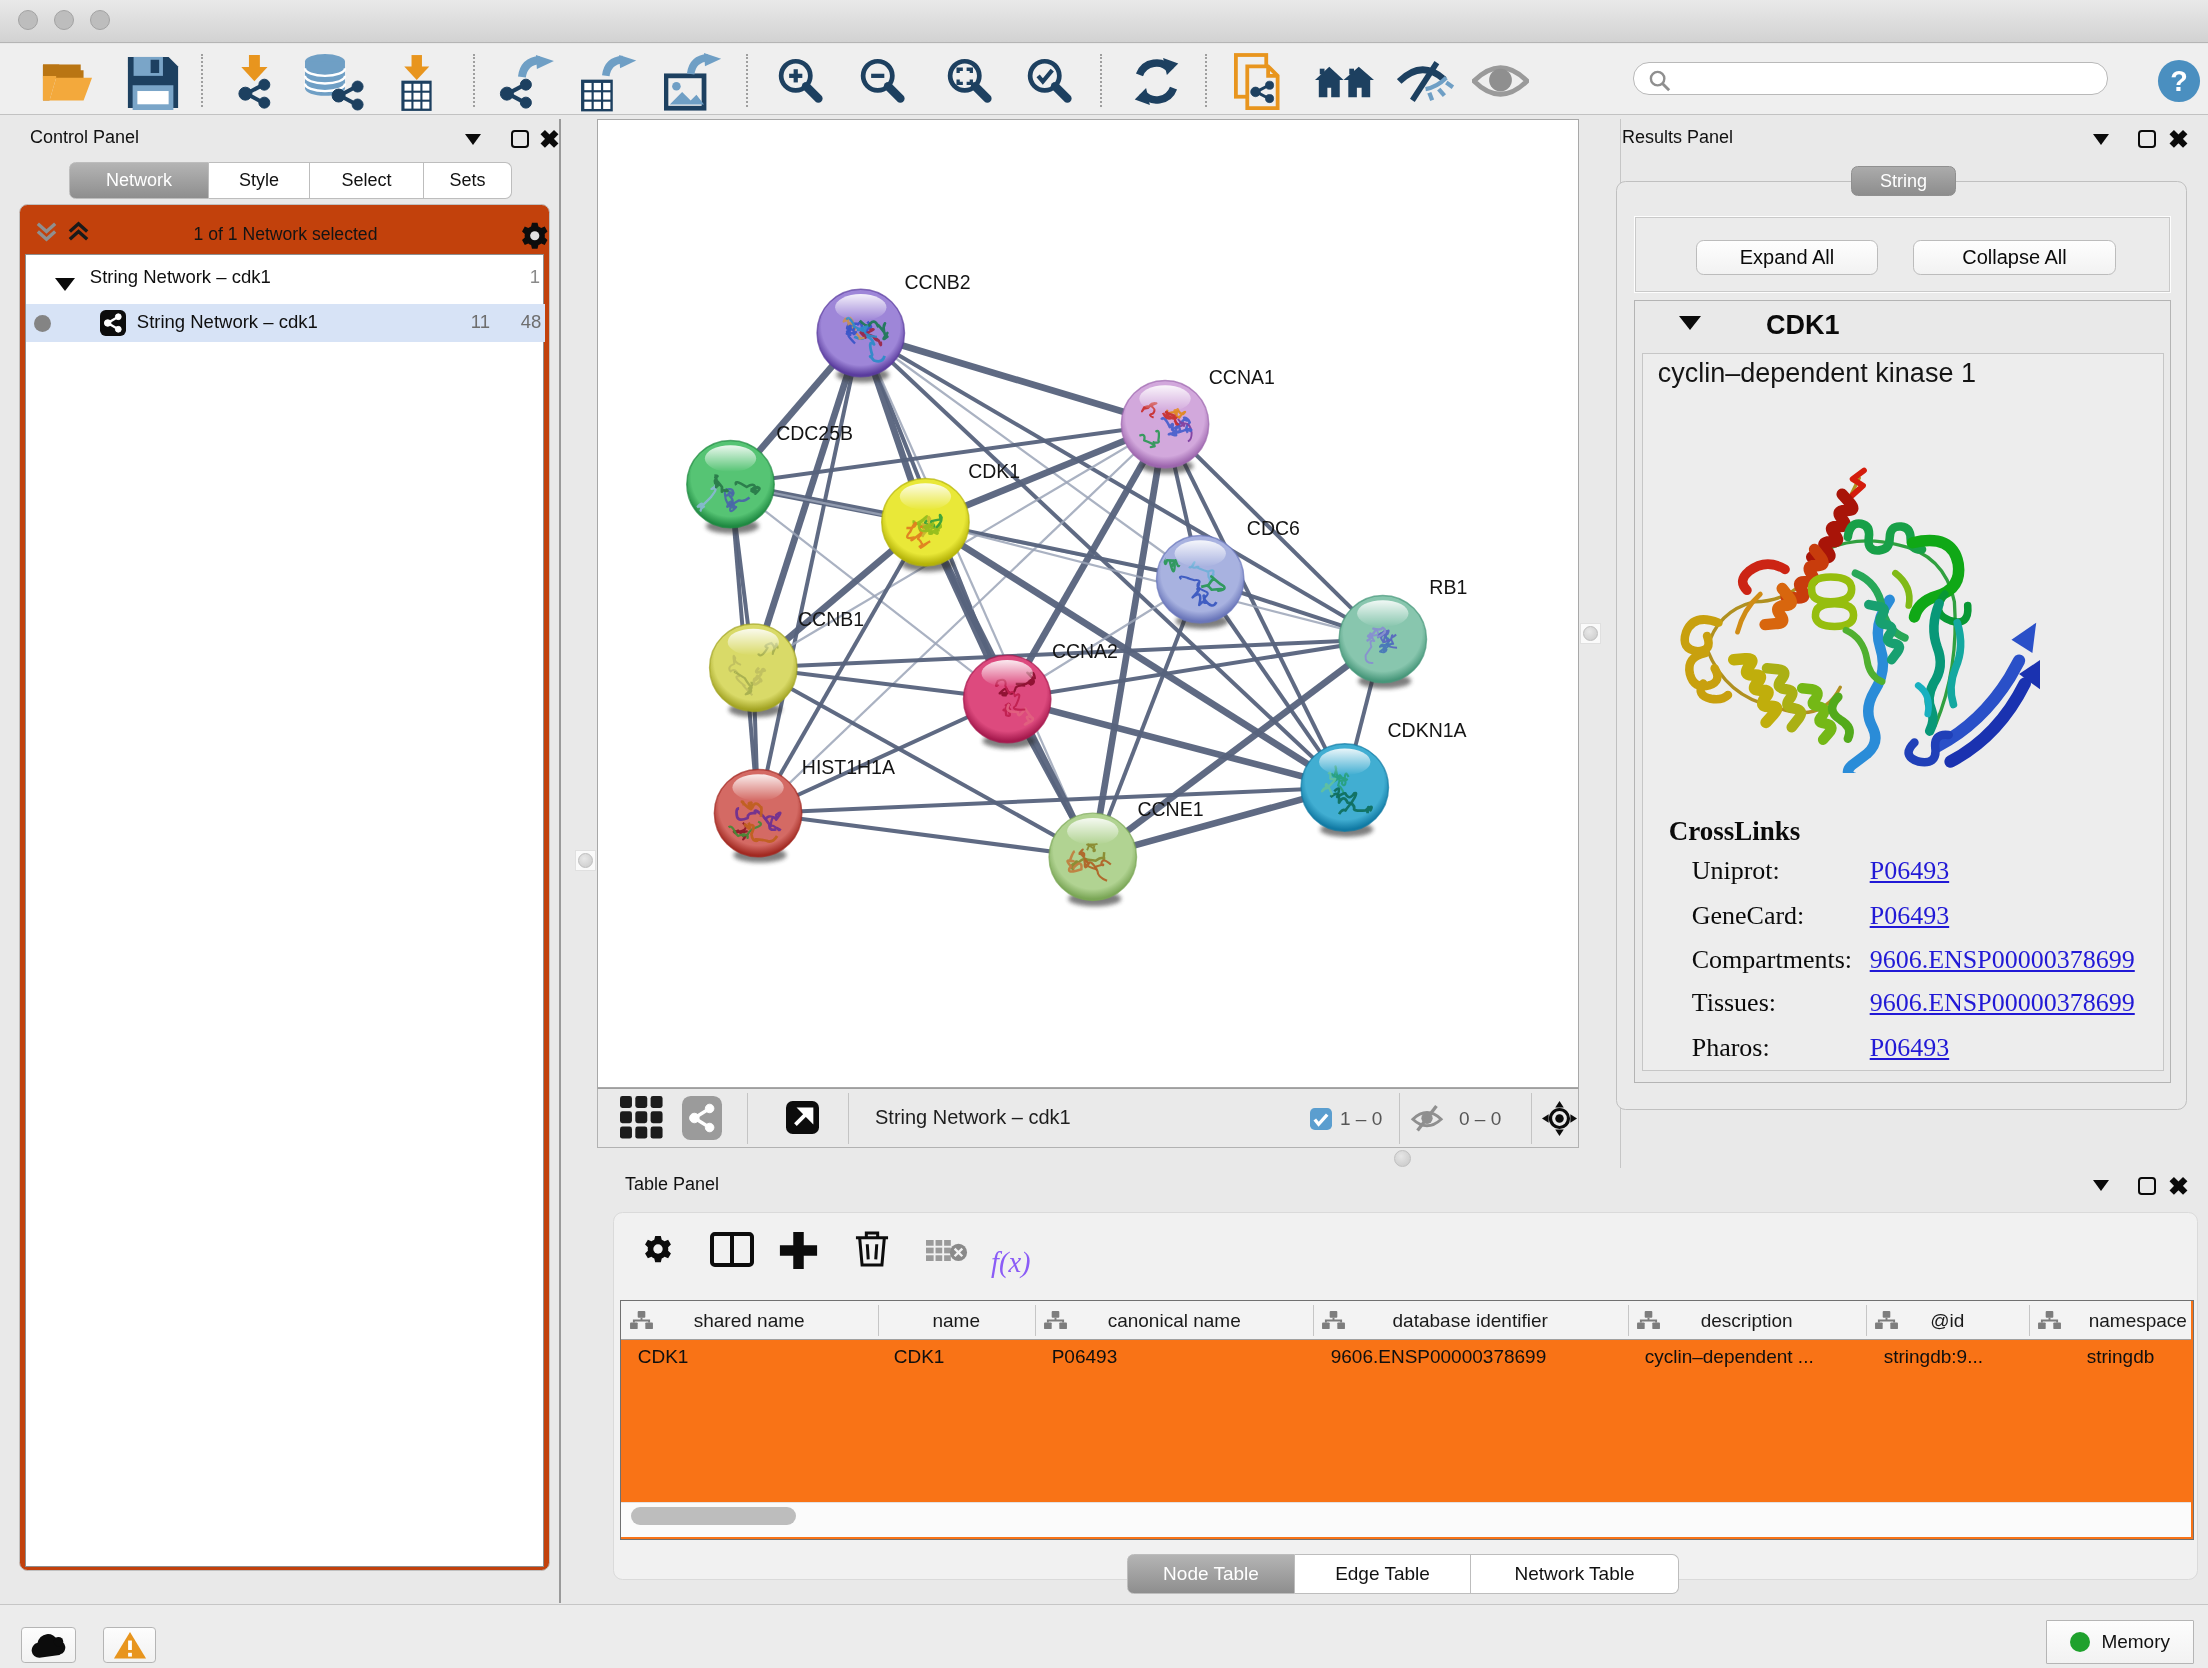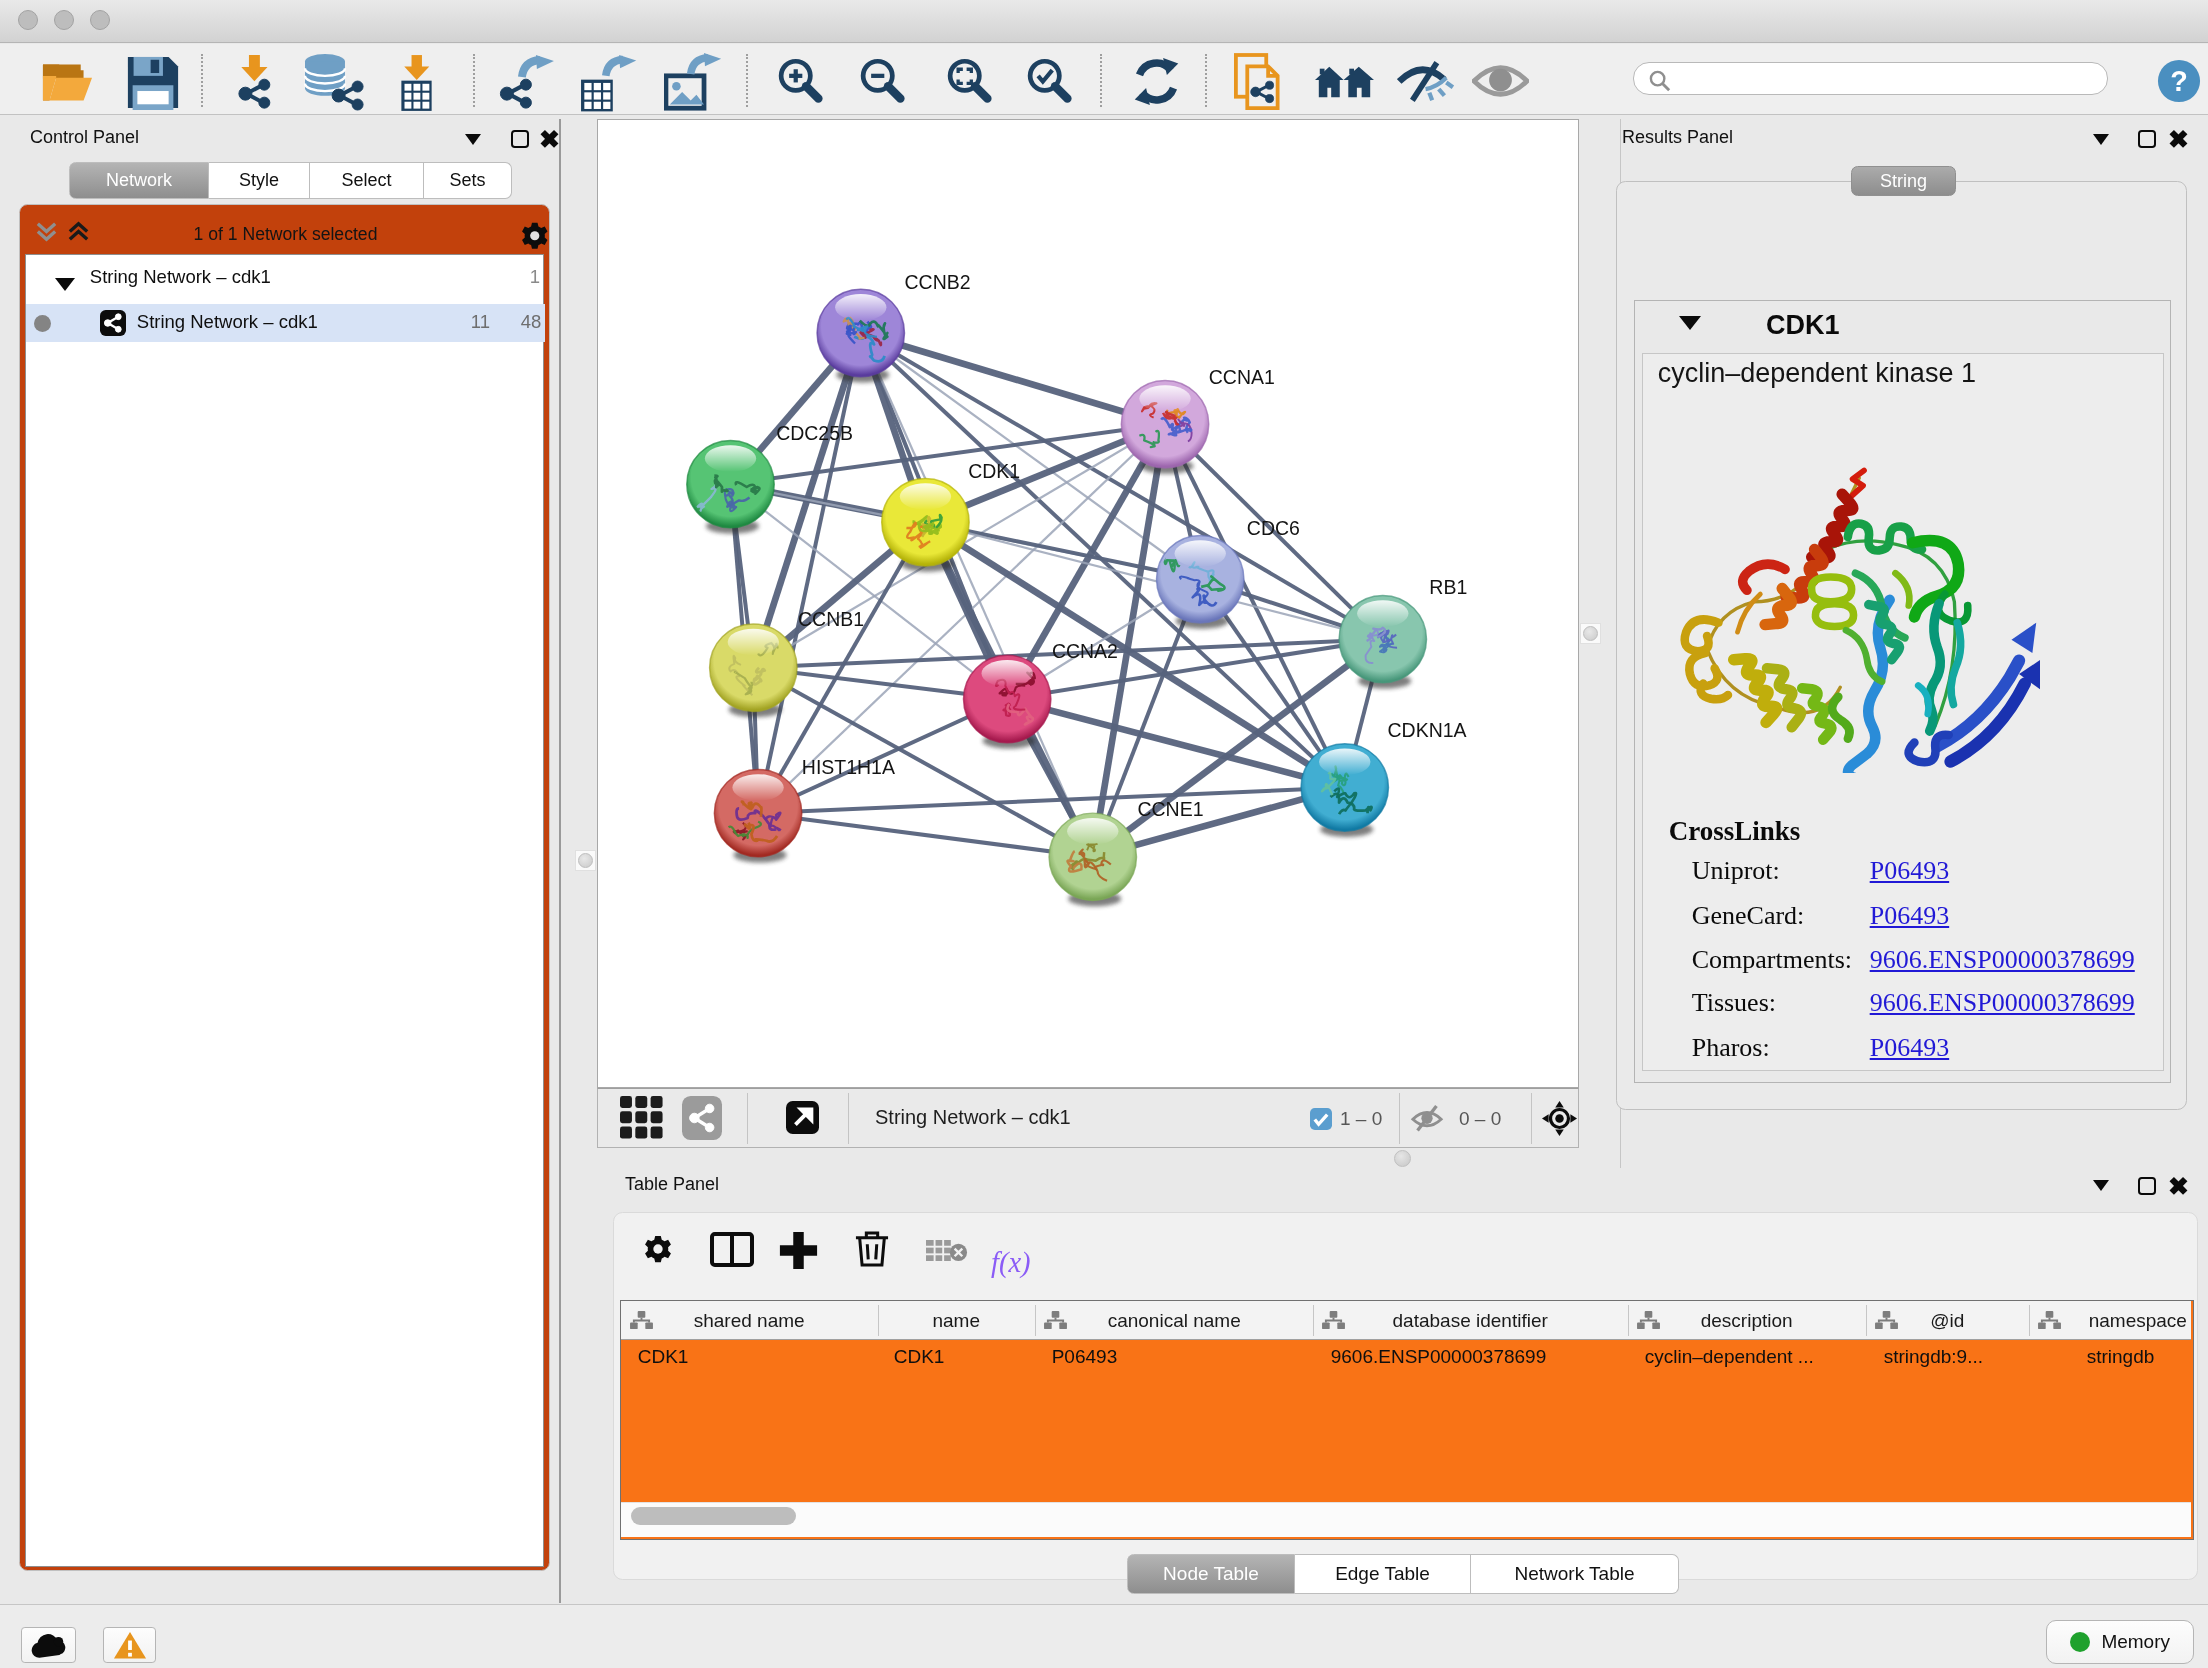--- a/index.html
+++ b/index.html
@@ -710,20 +710,24 @@
   </div>
 <div class="knob" style="left:1580px;top:623px">
     <div></div>
   </div>
 <div class="abs" style="left:1394px;top:1150px;width:17px;height:17px;border-radius:50%;background:radial-gradient(circle at 40% 35%, #e6e6e6, #c6c6c6);border:1px solid #c0c0c0"></div>
 <div class="abs phead" style="left:1622px;top:127px">Results Panel</div>
 <div class="abs parrow" style="left:2093px;top:134px"></div>
 <div class="abs psquare" style="left:2138px;top:130px"></div>
 <div class="abs pclose" style="left:2168px;top:130px">✖</div>
 <div id="rp-outer">
+<div id="rp-box1">
+<div class="rbtn" style="left:61px;width:182px">Expand All</div>
+<div class="rbtn" style="left:278px;width:203px">Collapse All</div>
+</div>
 <div id="rp-sec">
 <div class="abs" style="left:44px;top:15px;width:0;height:0;border-left:11.4px solid transparent;border-right:11.4px solid transparent;border-top:14.3px solid #0a0a0a"></div>
 <div class="abs" style="left:131px;top:8.6px;font-size:27px;font-weight:bold;color:#0a0a0a">CDK1</div>
 <div id="rp-sub">
 <div class="abs" style="left:15px;top:3.8px;font-size:27px;color:#141414">cyclin–dependent kinase 1</div>
 <svg style="position:absolute;left:26px;top:105px" width="371" height="314" viewBox="0 0 390 330">
           <path d="M200 20 Q180 60 165 95 Q140 150 90 150 Q50 160 40 200 Q60 250 110 260 Q160 280 180 240" fill="none" stroke="#b09020" stroke-width="3.5" stroke-linecap="round" stroke-linejoin="round" opacity="1.0"></path>
           <path d="M165 95 Q200 80 240 90 Q290 100 300 150 Q305 220 280 280" fill="none" stroke="#30a040" stroke-width="3.5" stroke-linecap="round" stroke-linejoin="round" opacity="1.0"></path>
           <path d="M205 12 l-12 9 l11 7 l-11 10" fill="none" stroke="#d41c0c" stroke-width="6" stroke-linecap="round" stroke-linejoin="round" opacity="1.0"></path>
           <path d="M182 37 Q182 37 190 46 Q198 55 186 54 Q174 54 182 63 Q190 72 178 71 Q166 70 174 79 Q182 88 170 87 Q158 87 166 96 Q174 105 162 104 L150 103" fill="none" stroke="#a81408" stroke-width="12" stroke-linecap="round" stroke-linejoin="round"></path>
@@ -901,14 +905,14 @@
         <circle cx="30" cy="9" r="5" fill="#0c0c0c"></circle>
       </svg>
     </div>
 <div class="sbtn" style="left:103px;top:22px;width:53px;height:36px">
       <svg width="34" height="28.5" viewBox="0 0 36 30">
         <path d="M18 1 L35 29 H1 z" fill="#e8951e"></path>
         <rect x="16" y="10" width="4" height="10" fill="#fff"></rect>
         <rect x="16" y="23" width="4" height="4" fill="#fff"></rect>
       </svg>
     </div>
-<div class="sbtn" style="left:2046px;top:15px;width:148px;height:44px;border-radius:10px;font-size:19px;color:#111"><div style="width:20px;height:20px;border-radius:50%;background:#1fa12d;margin-right:11.4px"></div>Memory</div>
+<div class="sbtn" style="left:2046px;top:15px;width:148px;height:44px;border-radius:1px;font-size:19px;color:#111"><div style="width:20px;height:20px;border-radius:50%;background:#1fa12d;margin-right:11.4px"></div>Memory</div>
 </div>
 
 </body></html>

